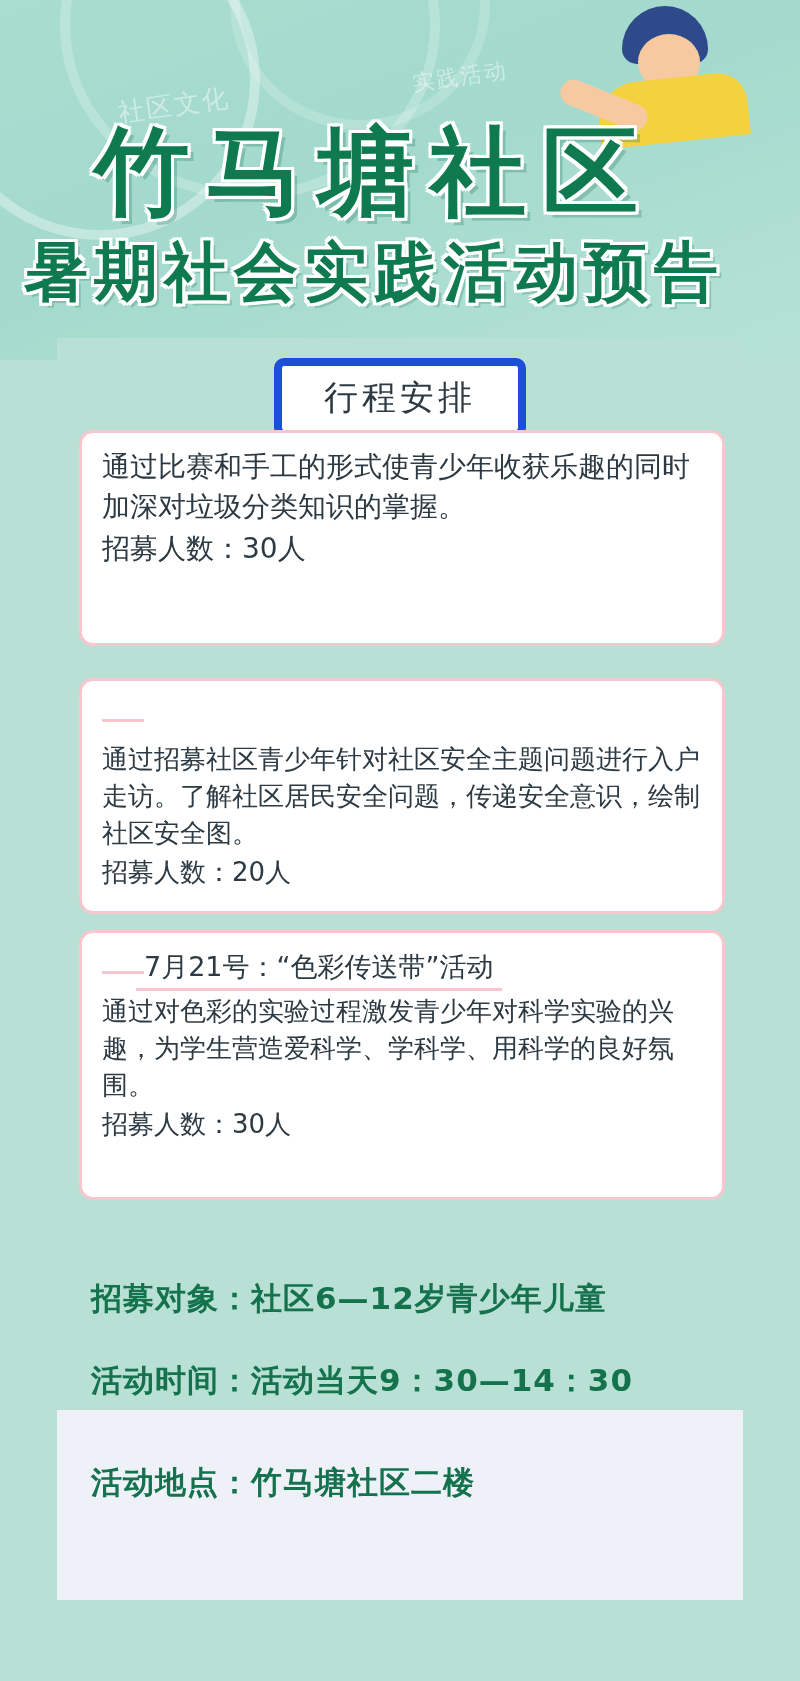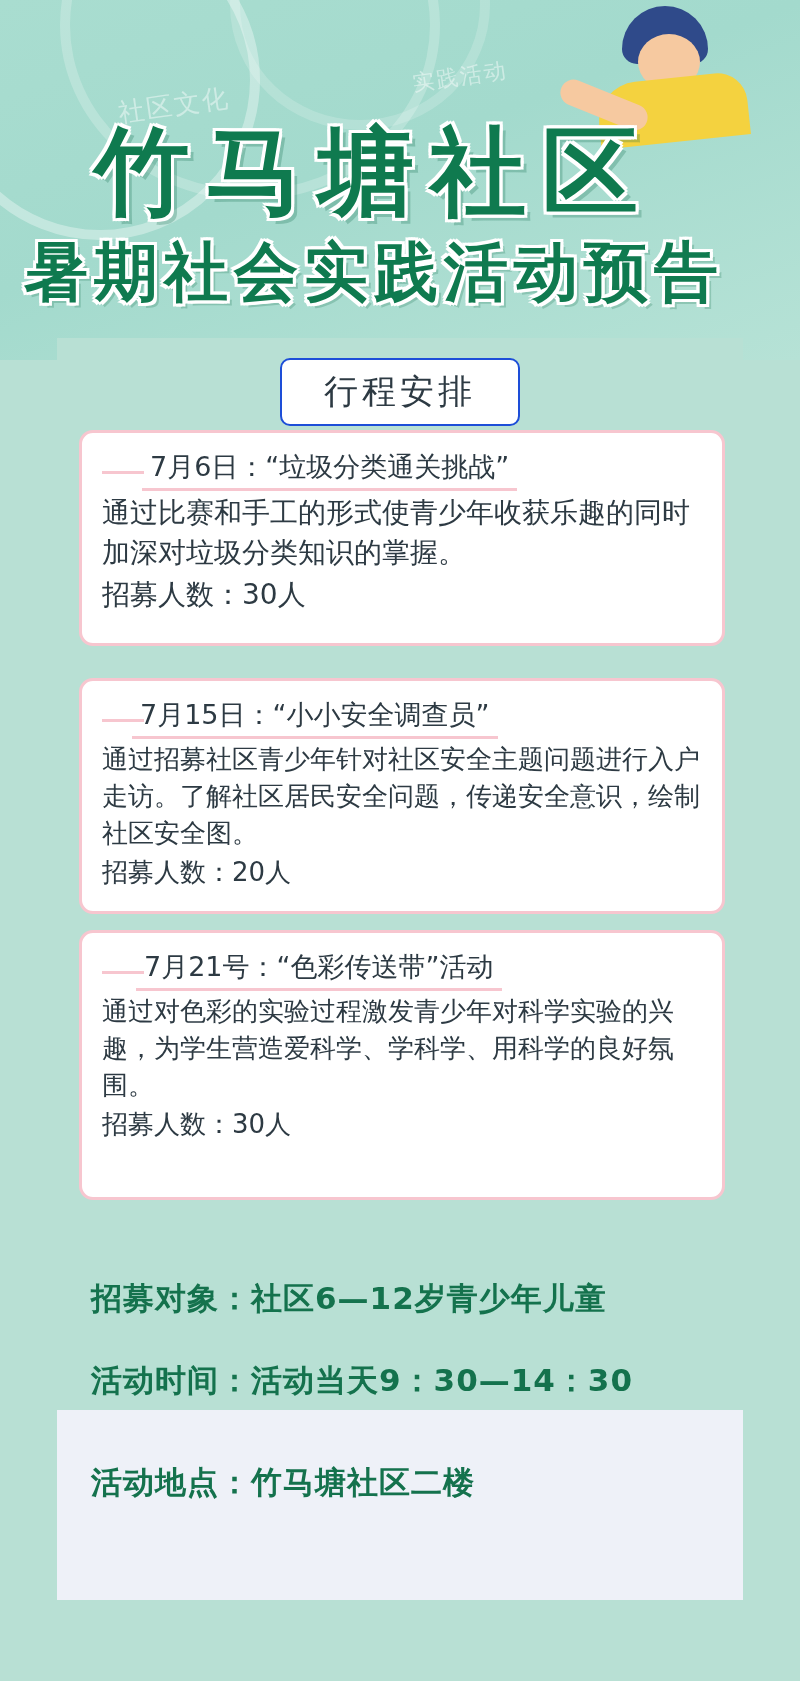--- a/index.html
+++ b/index.html
@@ -110,21 +110,21 @@
     height: 1072px;
     background: #b8e0d4;
   }
 
   .schedule-title {
     position: absolute;
     left: 50%;
     transform: translateX(-50%);
     top: 20px;
     background: #ffffff;
-    border: 2px solid #1d4ed8;
+    border: 8px solid #1d4ed8;
     border-radius: 10px;
     padding: 9px 42px;
     font-family: "DejaVu Sans", sans-serif;
     font-size: 34px;
     color: #2d3a43;
     letter-spacing: 4px;
     white-space: nowrap;
   }
 
   .card {
@@ -254,34 +254,29 @@
   <div class="headline-wrap">
     <div class="headline-main">竹马塘社区</div>
     <div class="headline-sub">暑期社会实践活动预告</div>
   </div>
 
   <div class="mint-panel">
 
     <div class="schedule-title">行程安排</div>
 
     <div class="card card-1">
-      <div class="title-row title-indent-1">
-        <span class="title-tick"></span>
-        <span class="card-title">7月6日：“垃圾分类通关挑战”</span>
-      </div>
       <div class="card-body">
         <span>通过比赛和手工的形式使青少年收获乐趣的同时加深对垃圾分类知识的掌握。</span>
         <span class="recruit">招募人数：30人</span>
       </div>
     </div>
 
     <div class="card card-2">
       <div class="title-row title-indent-2">
         <span class="title-tick"></span>
-        <span class="card-title">7月15日：“小小安全调查员”</span>
       </div>
       <div class="card-body">
         <span>通过招募社区青少年针对社区安全主题问题进行入户走访。了解社区居民安全问题，传递安全意识，绘制社区安全图。</span>
         <span class="recruit">招募人数：20人</span>
       </div>
     </div>
 
     <div class="card card-3">
       <div class="title-row title-indent-3">
         <span class="title-tick"></span>

